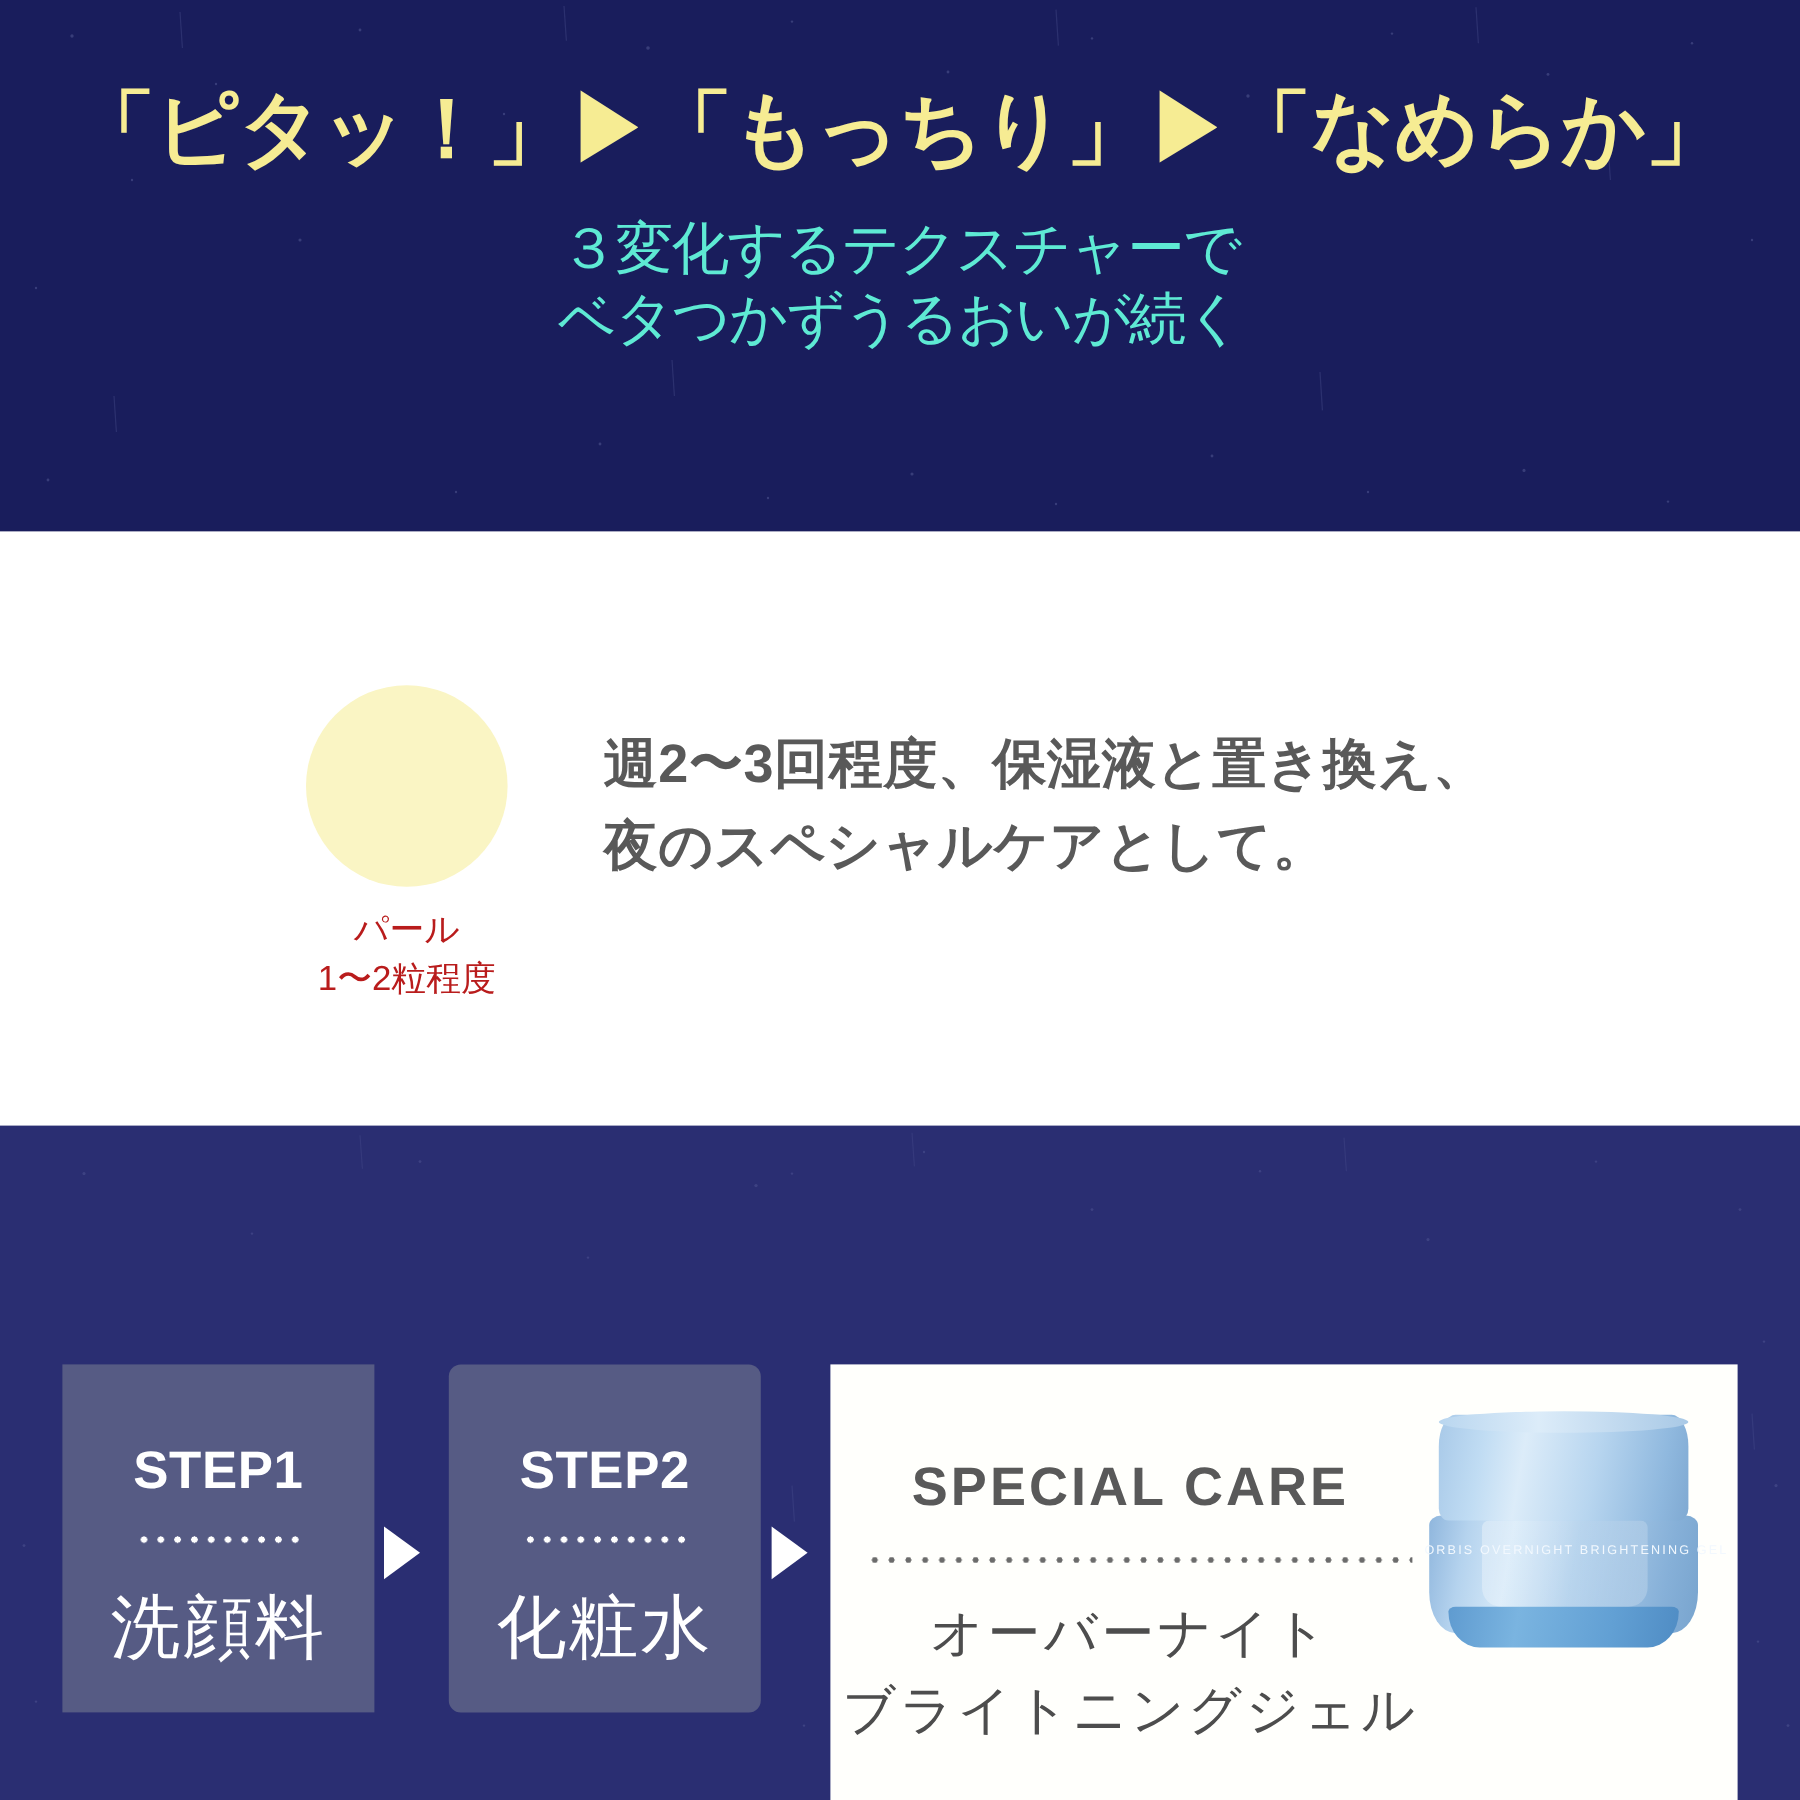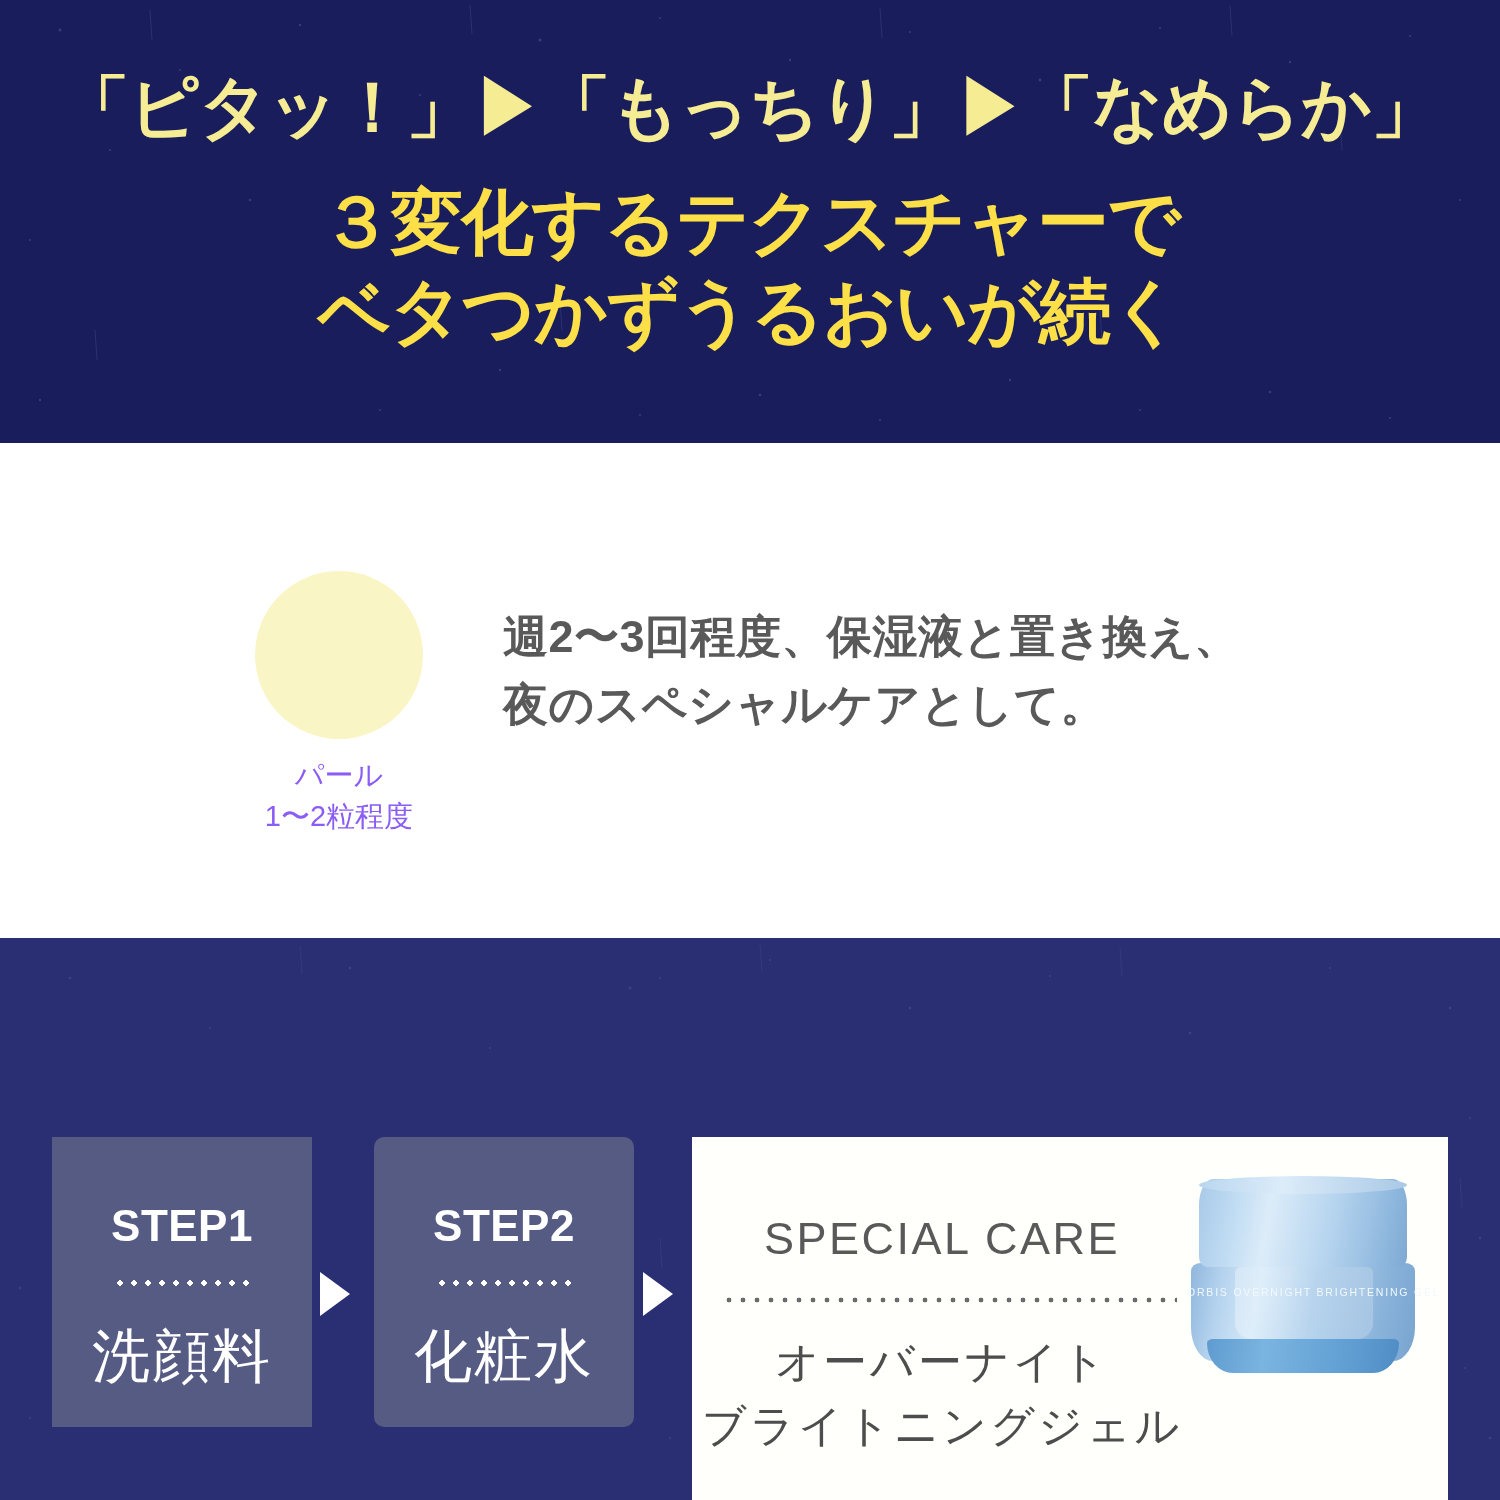--- a/index.html
+++ b/index.html
@@ -50,23 +50,23 @@
     font-weight: bold;
     letter-spacing: -1px;
     line-height: 1.05;
     white-space: nowrap;
   }
   .headline {
     position: absolute;
     left: 0;
     right: 0;
     top: 178px;
-    color: #fde047;
-    font-size: 72px;
-    font-weight: bold;
+    color: #5eead4;
+    font-size: 48px;
+    font-weight: normal;
     line-height: 1.23;
     letter-spacing: -1.5px;
   }
   .headline .l2 { display: block; }
 
   
   .usage {
     position: absolute;
     left: 0;
     top: 443px;
@@ -83,21 +83,21 @@
   }
   .pearl-dot {
     width: 168px;
     height: 168px;
     border-radius: 50%;
     background: #faf5c4;
     margin: 0 auto;
   }
   .pearl-caption {
     margin-top: 16px;
-    color: #8b5cf6;
+    color: #b91c1c;
     font-size: 29px;
     line-height: 1.42;
     letter-spacing: 0px;
   }
   .usage-text {
     position: absolute;
     left: 503px;
     top: 160px;
     color: #595959;
     font-size: 45px;
@@ -199,21 +199,21 @@
     overflow: hidden;
   }
   .special-title {
     position: absolute;
     left: 0;
     top: 76px;
     width: 500px;
     text-align: center;
     color: #595959;
     font-size: 45px;
-    font-weight: normal;
+    font-weight: bold;
     letter-spacing: 2.5px;
   }
   .special-card .dotdiv {
     position: absolute;
     left: 30px;
     top: 160px;
     margin: 0;
     width: 455px;
   }
   .special-name {

